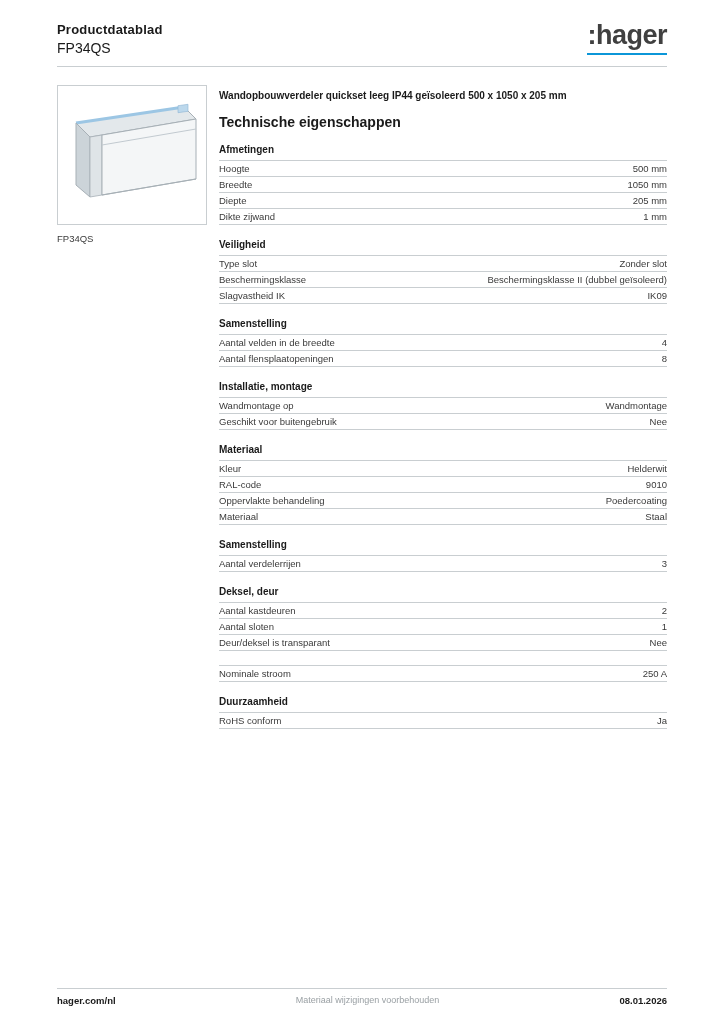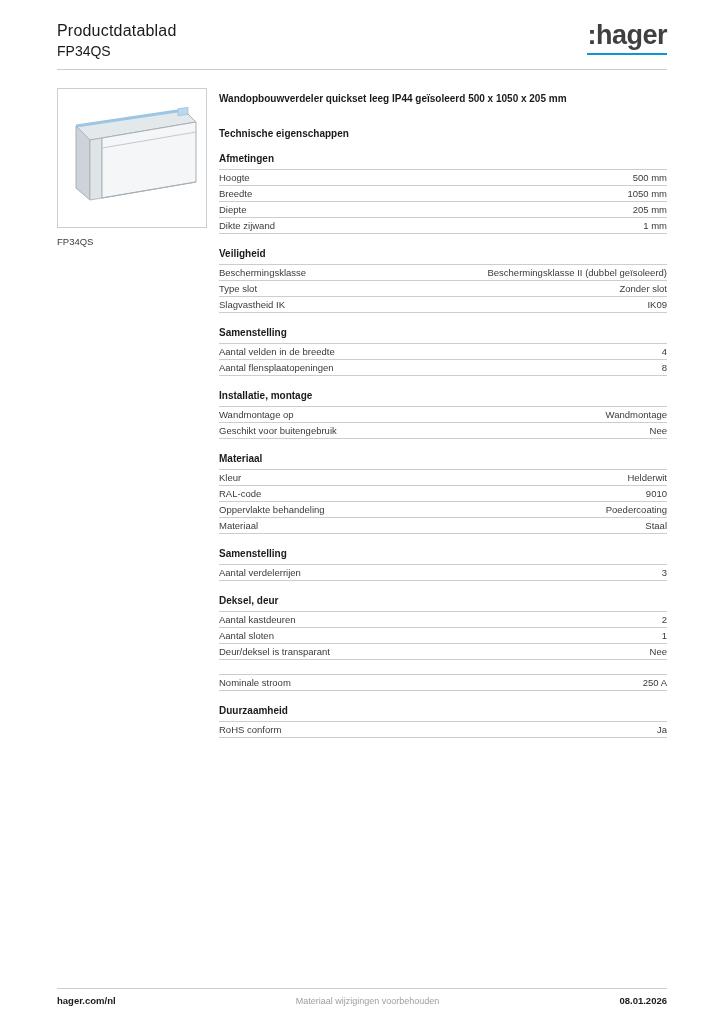--- a/index.html
+++ b/index.html
@@ -20,22 +20,22 @@
 
   
   .header {
     display: flex;
     justify-content: space-between;
     align-items: flex-start;
     padding-bottom: 10px;
     border-bottom: 1px solid #c9ced1;
   }
   .header-titles .doc-title {
-    font-size: 16px;
-    font-weight: normal;
+    font-size: 13px;
+    font-weight: bold;
     color: #1a1a1a;
     letter-spacing: 0.2px;
   }
   .header-titles .doc-subtitle {
     font-size: 14px;
     color: #1a1a1a;
     margin-top: 3px;
   }
   .logo {
     font-size: 27px;
@@ -75,24 +75,24 @@
     padding-left: 2px;
   }
   .product-title {
     font-size: 10px;
     font-weight: bold;
     color: #1a1a1a;
     margin-top: 4px;
     line-height: 1.3;
   }
   .specs-heading {
-    font-size: 10px;
-    font-weight: bold;
-    color: #1a1a1a;
-    margin-top: 23px;
+    font-size: 14px;
+    font-weight: bold;
+    color: #1a1a1a;
+    margin-top: 12px;
   }
 
   
   .spec-section { margin-top: 14px; }
   .spec-heading {
     font-size: 10px;
     font-weight: bold;
     color: #1a1a1a;
     margin-bottom: 5px;
   }
@@ -120,21 +120,21 @@
   
   .footer {
     position: absolute;
     left: 57px;
     right: 57px;
     bottom: 18px;
     border-top: 1px solid #c9ced1;
     padding-top: 6px;
     display: flex;
     justify-content: space-between;
-    align-items: center;
+    align-items: flex-start;
   }
   .footer-left {
     font-size: 9.5px;
     font-weight: bold;
     color: #1a1a1a;
     text-decoration: none;
   }
   .footer-center {
     font-size: 9px;
     color: #9aa0a4;
@@ -206,26 +206,26 @@
               <div class="spec-row">
                 <span class="spec-label">Dikte zijwand</span>
                 <span class="spec-value">1 mm</span>
               </div>
             </div>
           </div>
           <div class="spec-section">
             <div class="spec-heading">Veiligheid</div>
             <div class="spec-table">
               <div class="spec-row">
+                <span class="spec-label">Type slot</span>
+                <span class="spec-value">Zonder slot</span>
+              </div>
+              <div class="spec-row">
                 <span class="spec-label">Beschermingsklasse</span>
                 <span class="spec-value">Beschermingsklasse II (dubbel geïsoleerd)</span>
-              </div>
-              <div class="spec-row">
-                <span class="spec-label">Type slot</span>
-                <span class="spec-value">Zonder slot</span>
               </div>
               <div class="spec-row">
                 <span class="spec-label">Slagvastheid IK</span>
                 <span class="spec-value">IK09</span>
               </div>
             </div>
           </div>
           <div class="spec-section">
             <div class="spec-heading">Samenstelling</div>
             <div class="spec-table">

